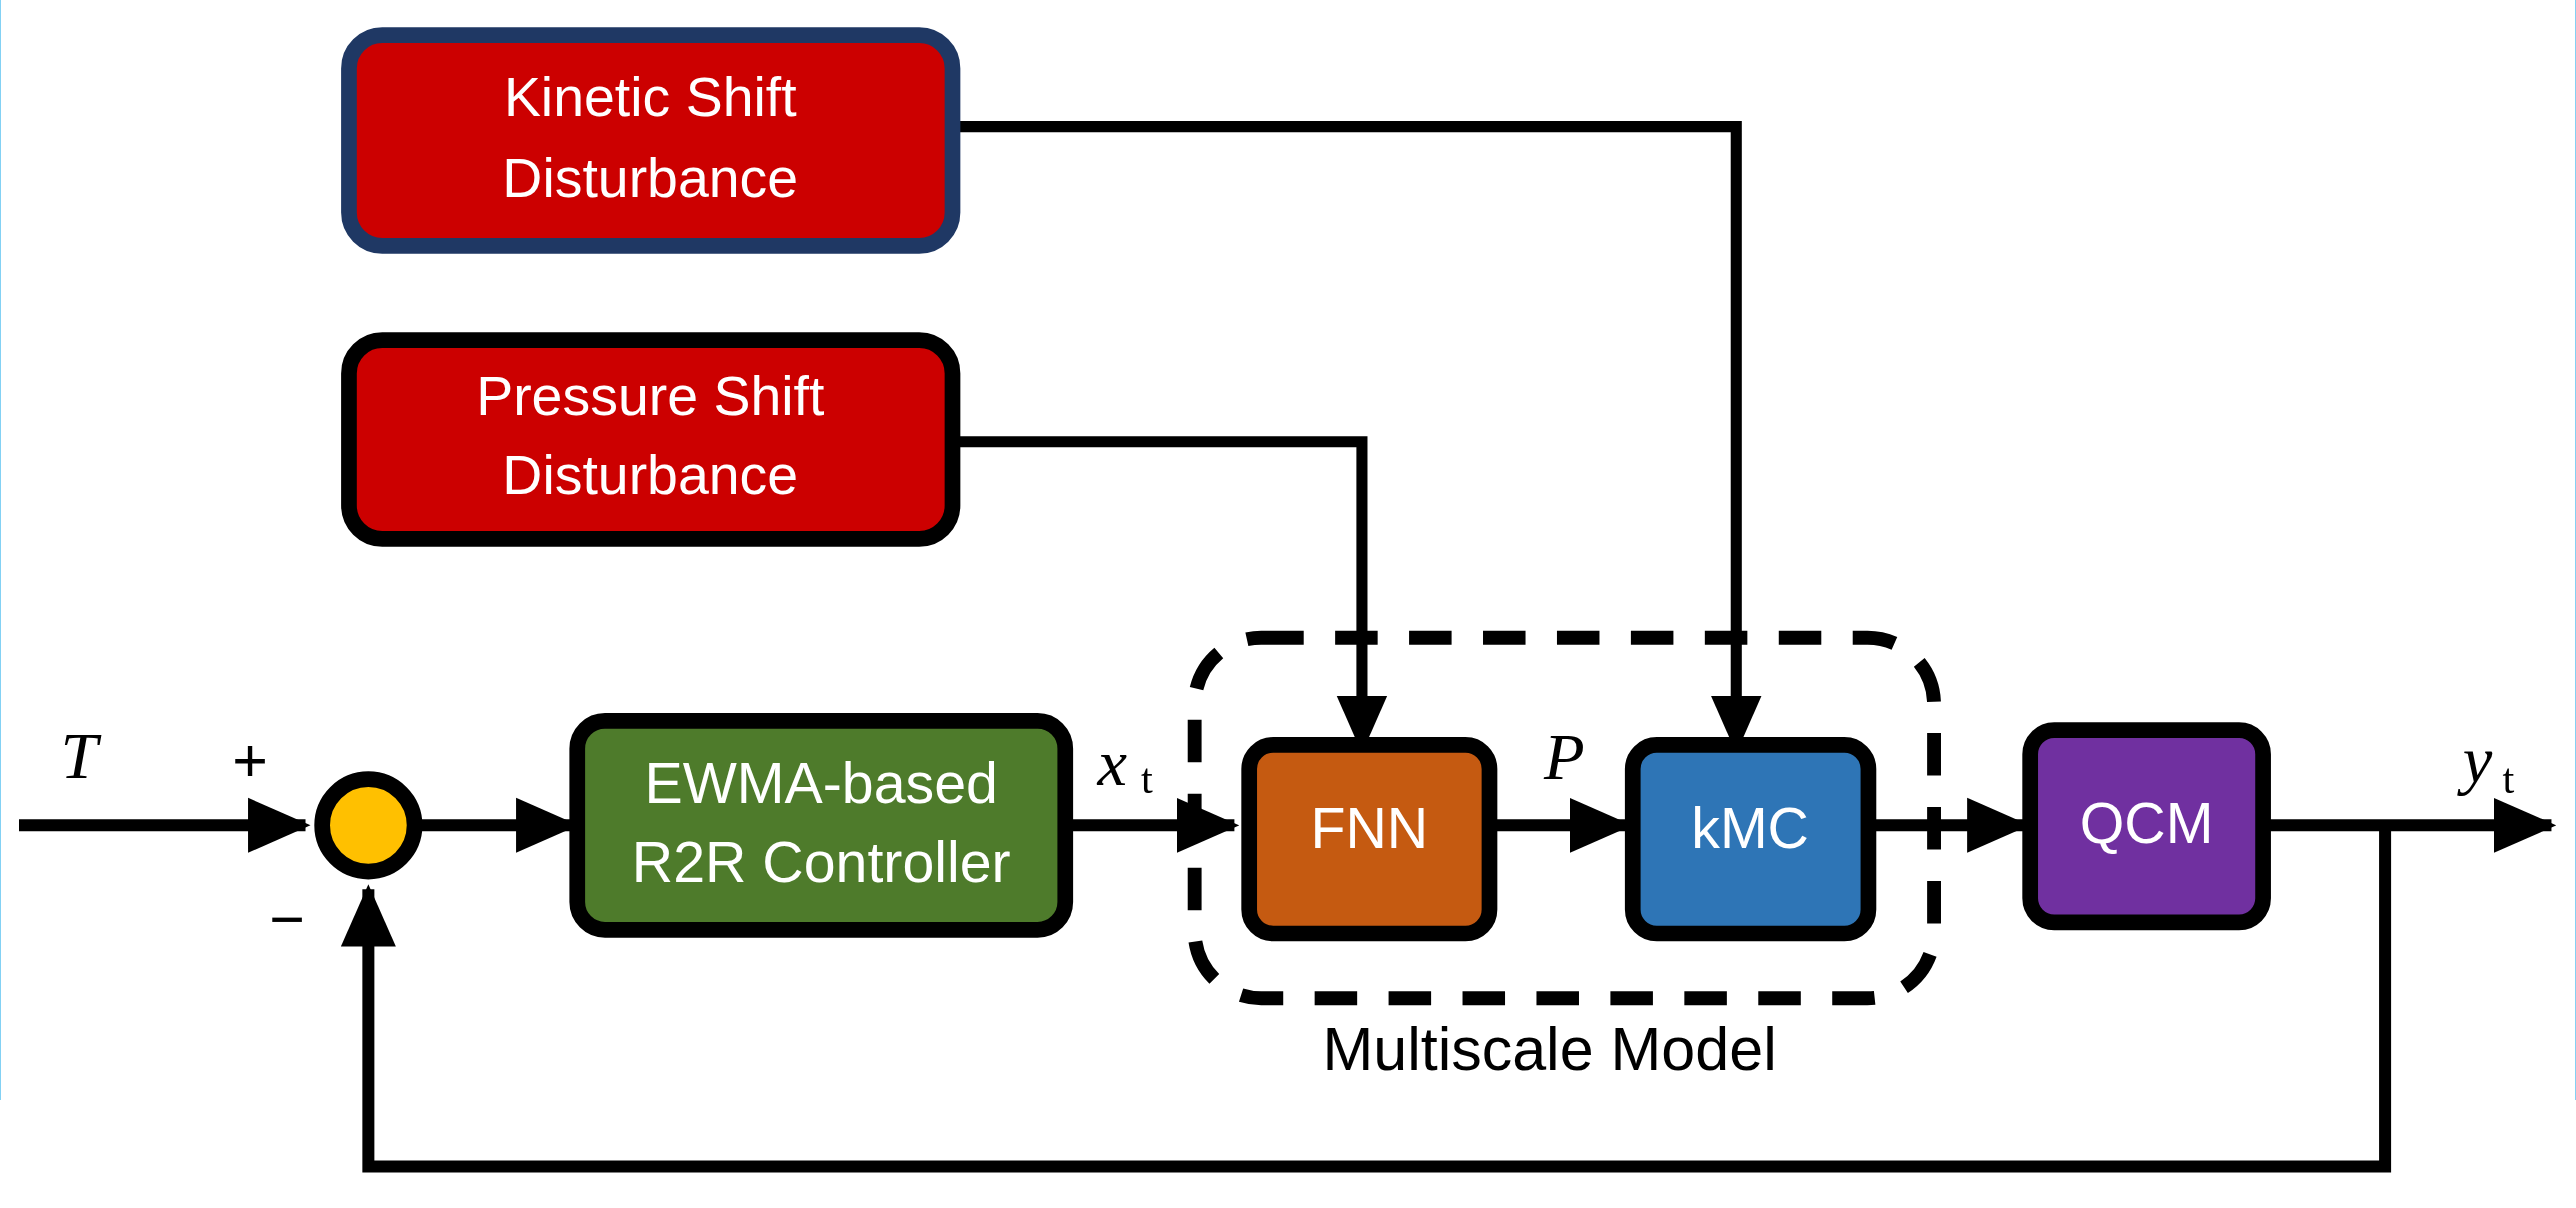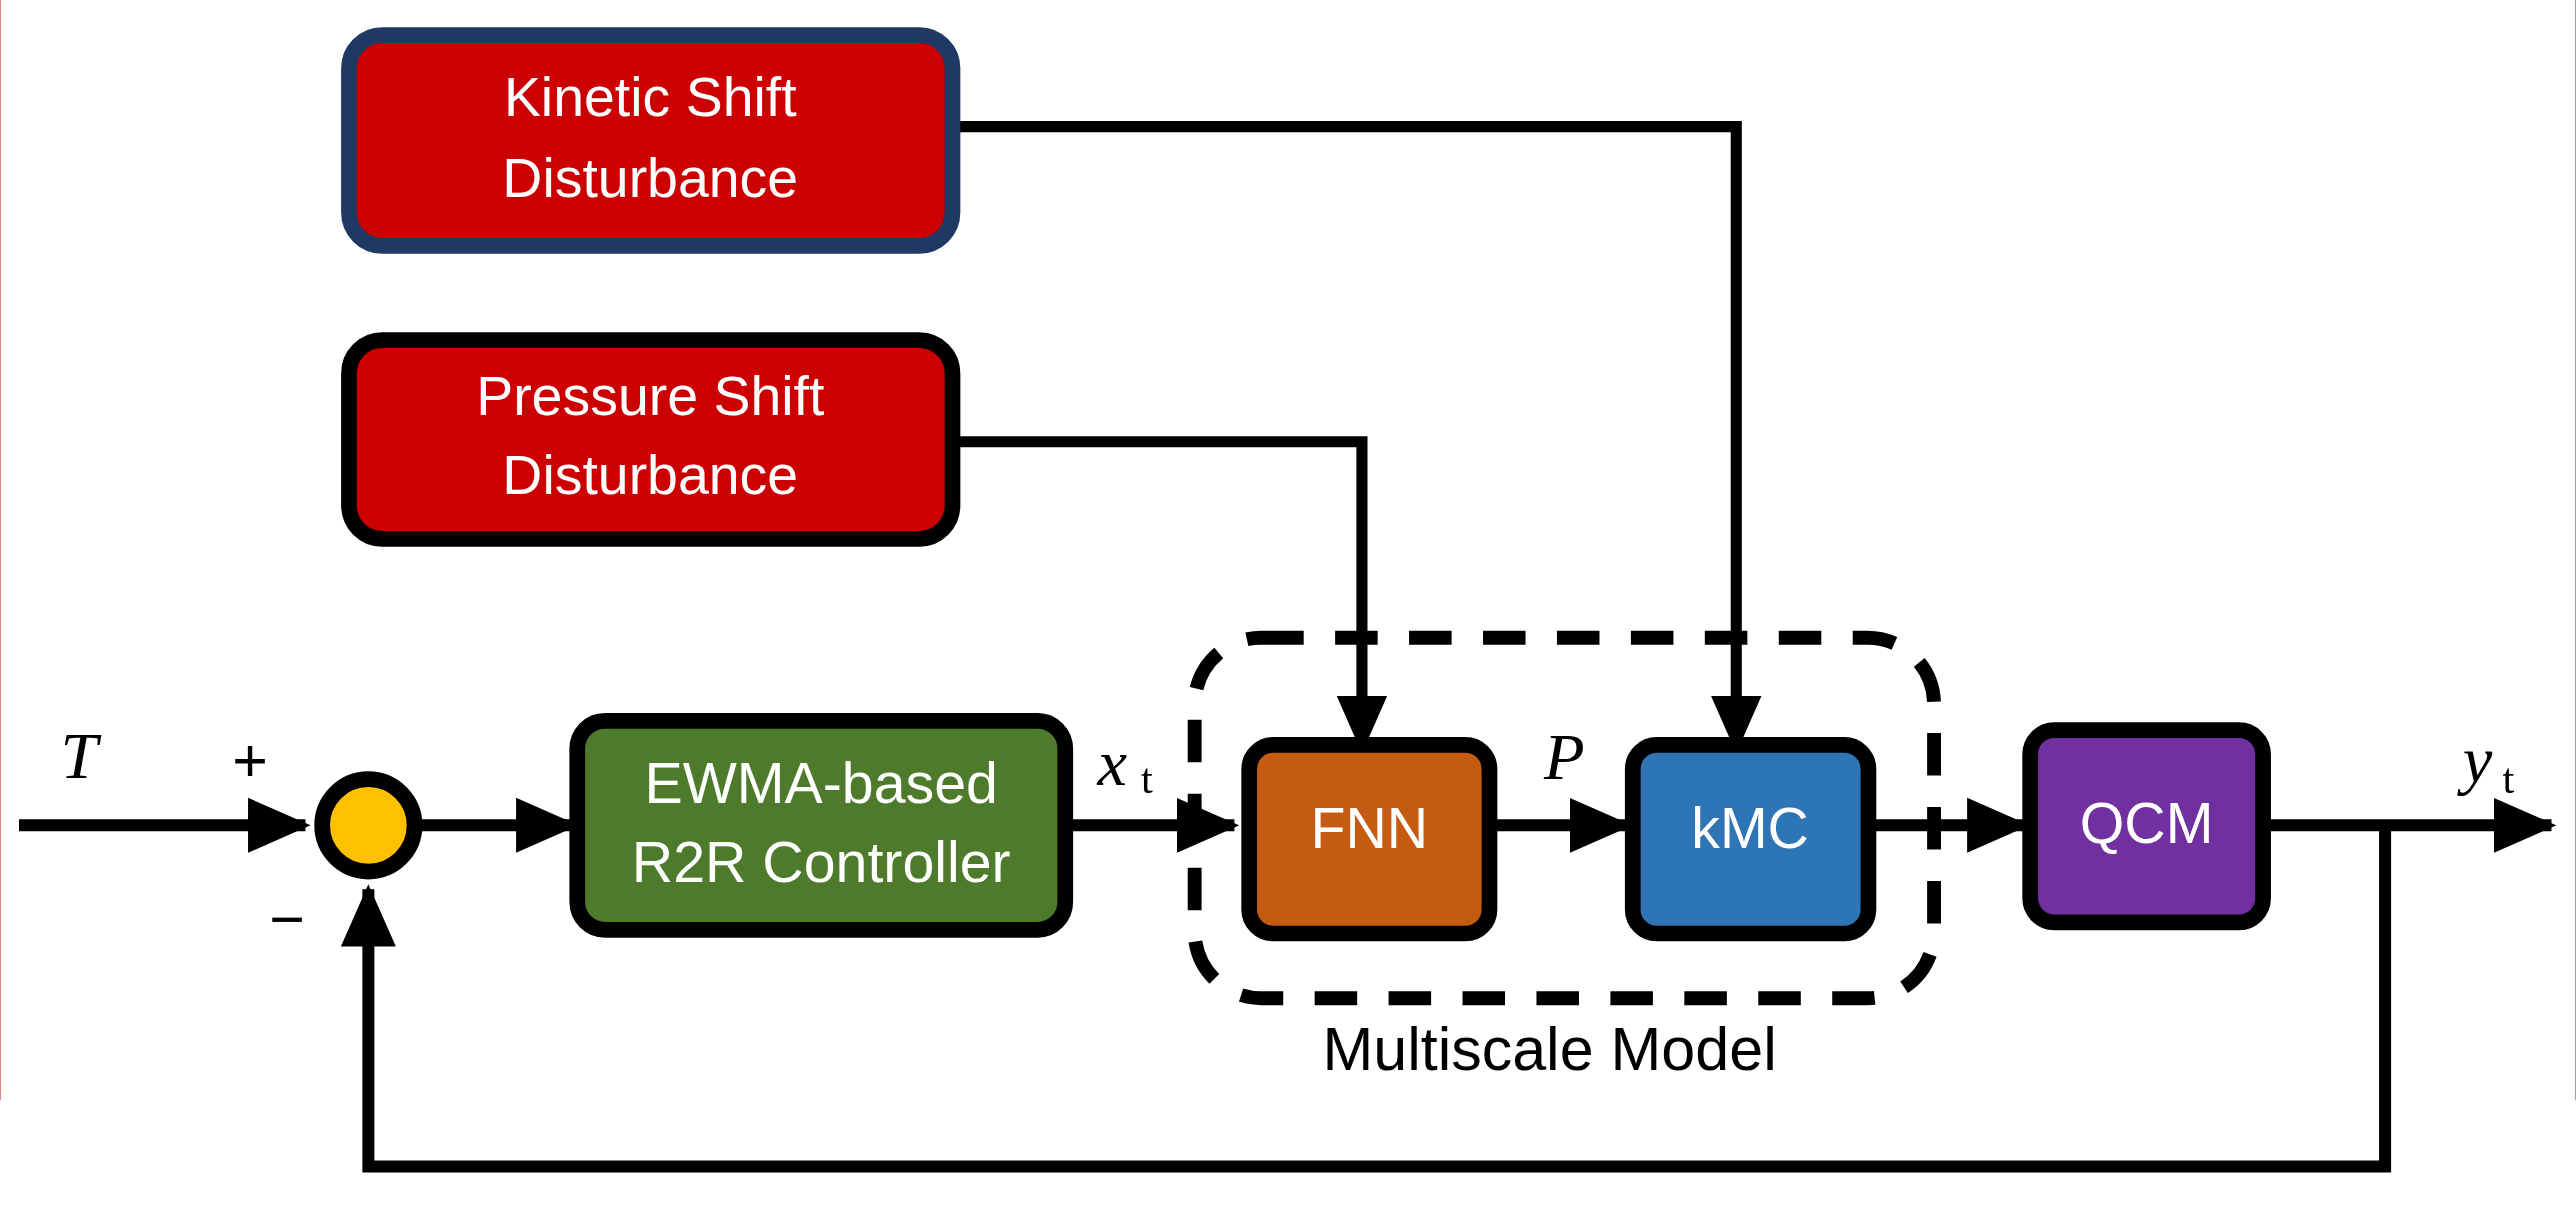--- a/index.html
+++ b/index.html
@@ -10,21 +10,21 @@
   body {
     width: 2576px;
     height: 1208px;
     overflow: hidden;
     font-family: "Liberation Sans", sans-serif;
   }
   #diagram-root {
     position: relative;
     width: 2576px;
     height: 1100px;
-    background: #b91c1c;
+    background: #0ea5e9;
   }
   svg#diagram-svg {
     display: block;
     width: 2576px;
     height: 1208px;
   }
   .blk-label {
     font-family: "Liberation Sans", sans-serif;
     fill: #ffffff;
     text-anchor: middle;

